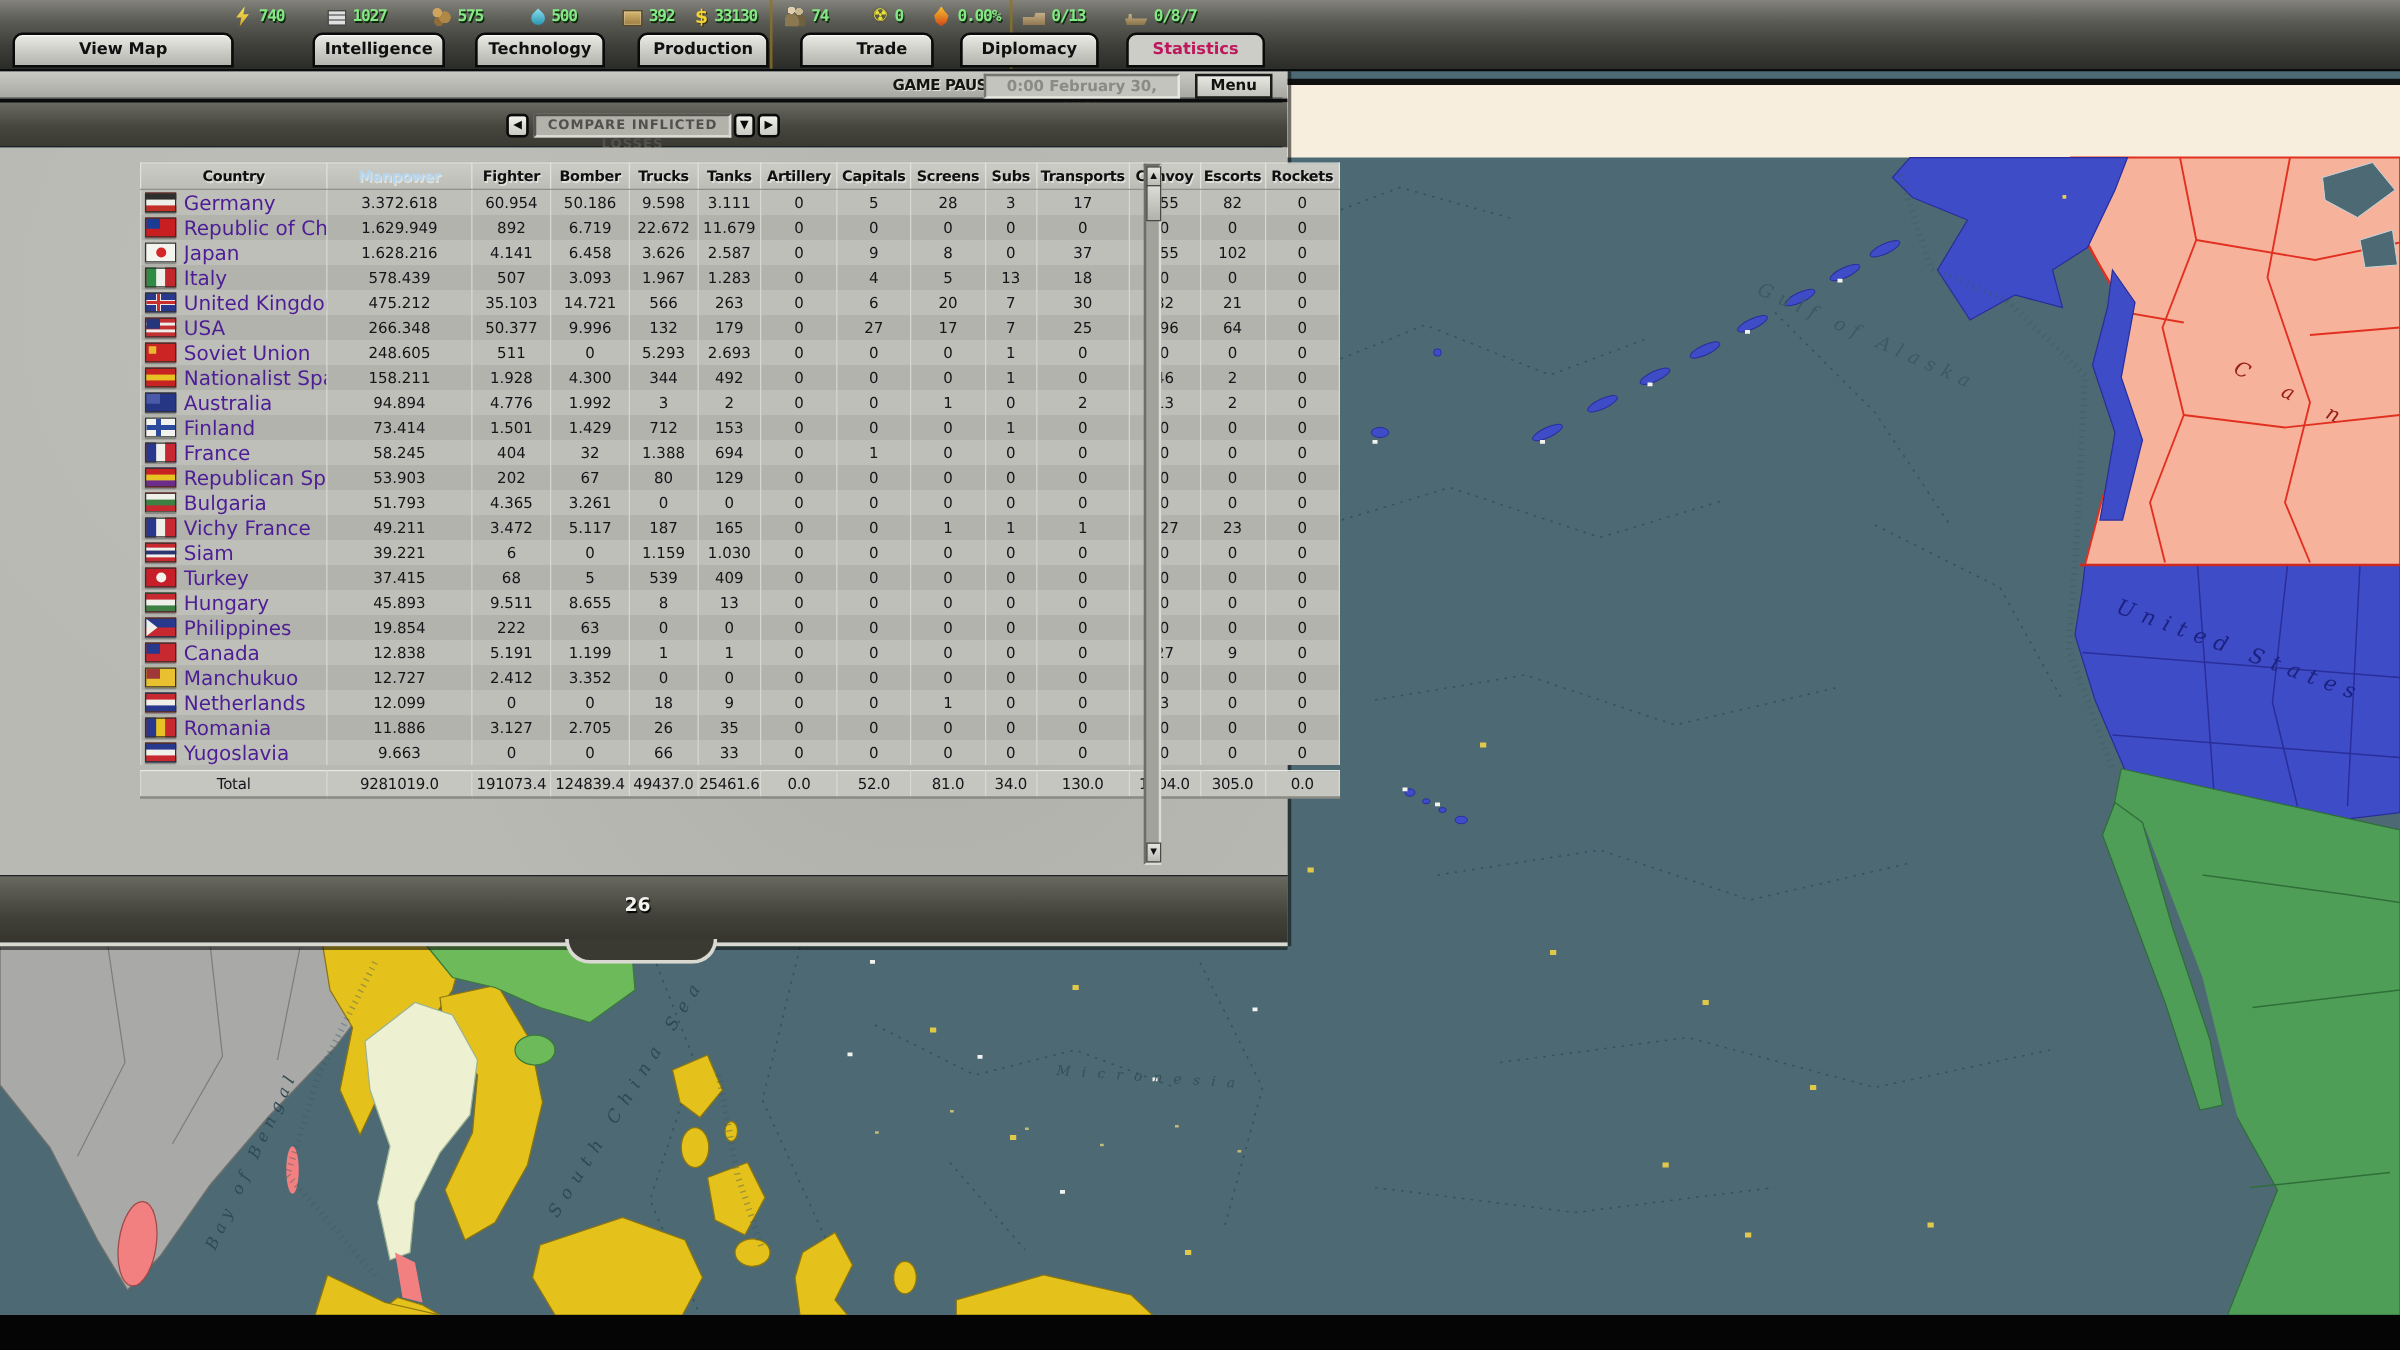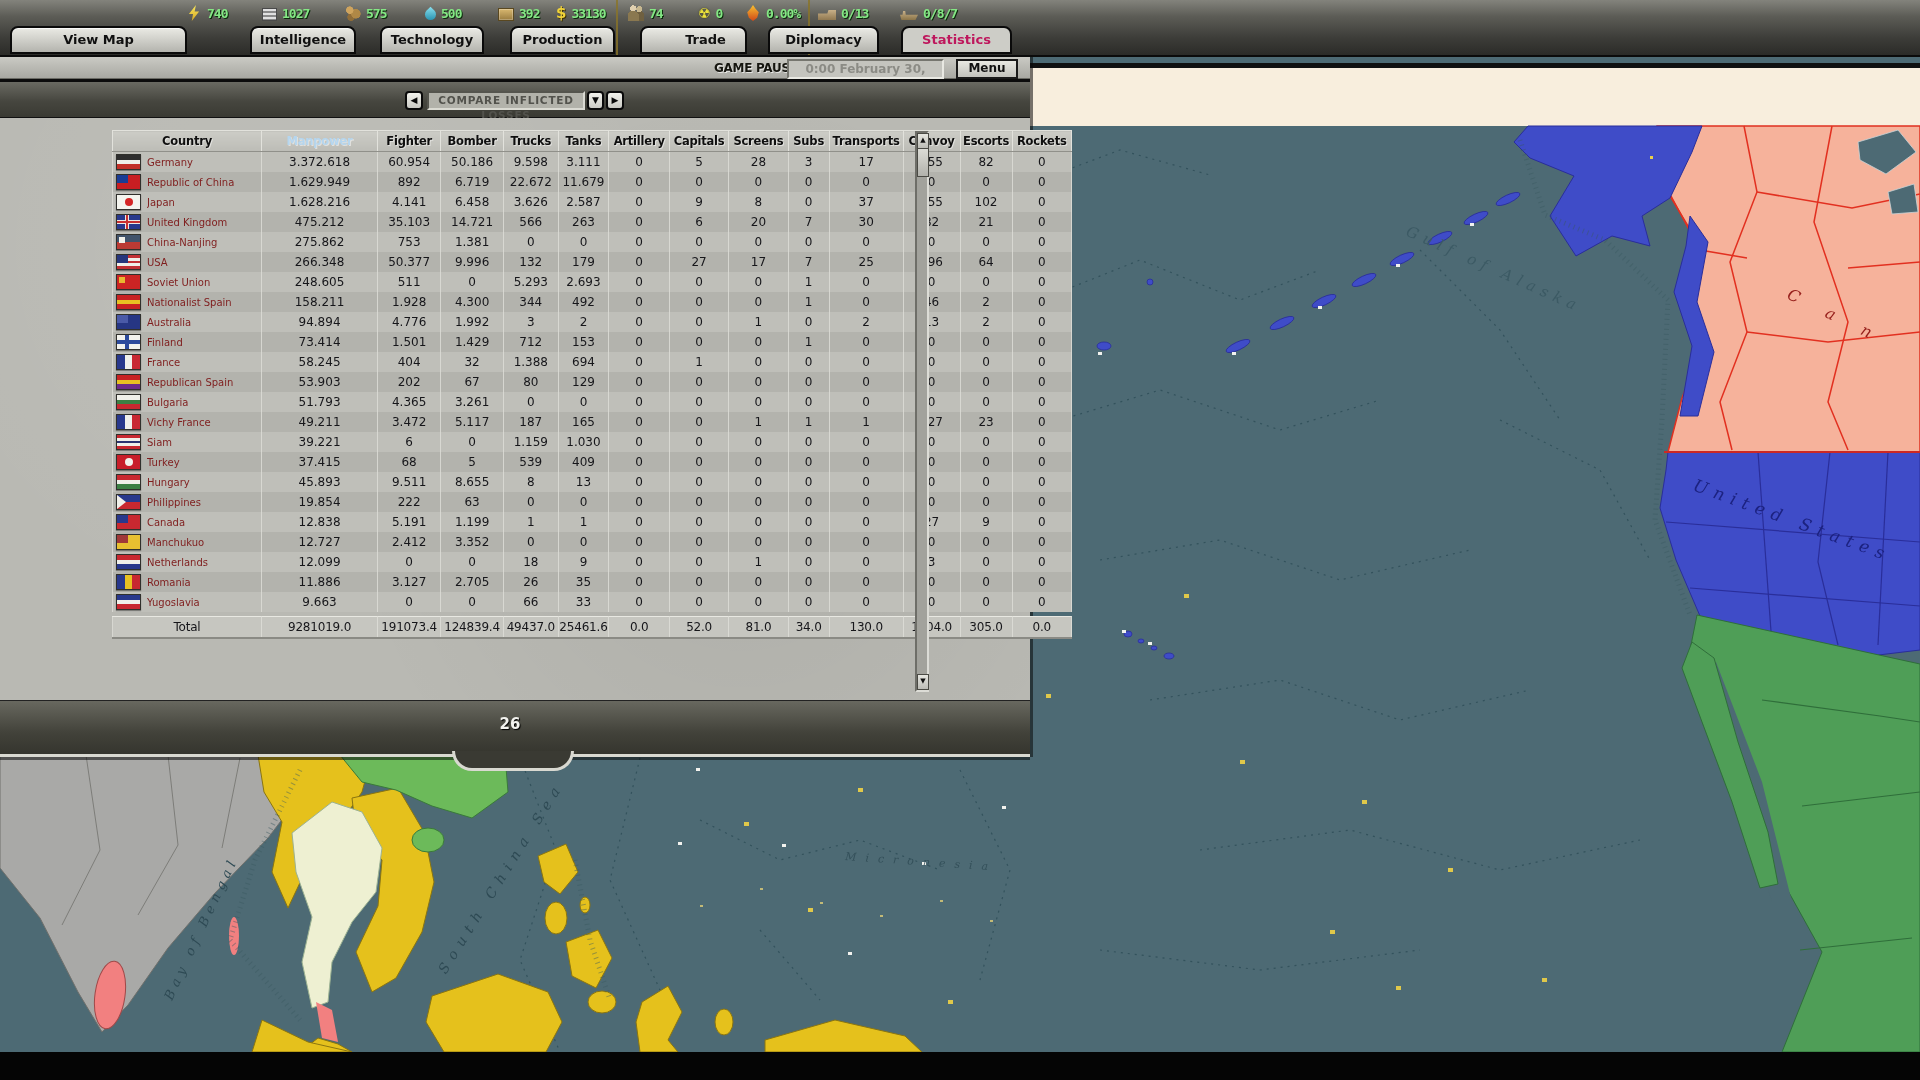--- a/index.html
+++ b/index.html
@@ -60,21 +60,21 @@
 
   #stats{position:absolute;left:112px;top:12px;width:960px;border-collapse:collapse;table-layout:fixed;}
   #stats th{height:18px;background:linear-gradient(#ccccc6,#bcbcb6);border:1px solid #e2e2dc;border-bottom:1px solid #90908a;
     font:700 11.5px "DejaVu Sans",sans-serif;letter-spacing:-.2px;color:#0f0f0f;text-shadow:1px 1px 0 rgba(255,255,255,.5);cursor:pointer;}
   #stats td{height:20px;border-right:1px solid rgba(222,222,216,.8);border-left:1px solid rgba(222,222,216,.8);
     font:400 12px "DejaVu Sans",sans-serif;color:#16161a;text-align:center;padding:0;}
   #stats tbody tr:nth-child(odd) td{background:#bfbfb9;}
   #stats tbody tr:nth-child(even) td{background:#b3b3ad;}
   #stats td.cc{text-align:left;}
   .ccin{display:flex;align-items:center;gap:6px;padding-left:3px;}
-  .cname{font-size:10px;color:#7f1d1d;white-space:nowrap;overflow:hidden;}
+  .cname{font-size:16px;color:#4c1d95;white-space:nowrap;overflow:hidden;}
   tr.sp td{height:4px !important;background:transparent !important;border:none !important;}
   tr.total td{background:#c6c6c0 !important;border:1px solid #e8e8e2;border-bottom:2px solid #8a8a84;
     font:700 11px "DejaVu Sans",sans-serif;letter-spacing:-.2px;color:#0c0c0c;}
   tr.total td:first-child{text-align:left;padding-left:6px;font-size:12px;}
 
   .flag{position:relative;width:23px;height:14px;flex:0 0 auto;border:1px solid #30302c;box-shadow:0 1px 1px rgba(0,0,0,.35);overflow:hidden;}
   .ov{position:absolute;display:block;}
   .ov-canton{left:0;top:0;width:46%;height:58%;}
   .ov-disc{left:50%;top:50%;width:8px;height:8px;border-radius:50%;transform:translate(-50%,-50%);}
   .ov-cross,.ov-cross2{left:0;top:0;width:100%;height:100%;}
@@ -454,62 +454,60 @@
               <td>8</td>
               <td>0</td>
               <td>37</td>
               <td>355</td>
               <td>102</td>
               <td>0</td>
             </tr>
             <tr>
               <td class="cc">
                 <span class="ccin">
+                  <span class="flag" style="background: linear-gradient(to right, rgb(47, 138, 70) 0%, rgb(47, 138, 70) 33.3333%, rgb(240, 240, 234) 33.3333%, rgb(240, 240, 234) 66.6667%, rgb(194, 39, 44) 66.6667%, rgb(194, 39, 44) 100%);"></span>
+                  <span class="cname">Italy</span>
+                </span>
+              </td>
+              <td>578.439</td>
+              <td>507</td>
+              <td>3.093</td>
+              <td>1.967</td>
+              <td>1.283</td>
+              <td>0</td>
+              <td>4</td>
+              <td>5</td>
+              <td>13</td>
+              <td>18</td>
+              <td>0</td>
+              <td>0</td>
+              <td>0</td>
+            </tr>
+            <tr>
+              <td class="cc">
+                <span class="ccin">
                   <span class="flag" style="background: linear-gradient(rgb(40, 56, 140) 0%, rgb(40, 56, 140) 100%);">
                     <i class="ov ov-cross" style="background: linear-gradient(transparent 38%, rgb(236, 232, 226) 38%, rgb(236, 232, 226) 62%, transparent 62%), linear-gradient(to right, transparent 33%, rgb(236, 232, 226) 33%, rgb(236, 232, 226) 53%, transparent 53%);"></i>
                     <i class="ov ov-cross2" style="background: linear-gradient(transparent 44%, rgb(200, 48, 48) 44%, rgb(200, 48, 48) 56%, transparent 56%), linear-gradient(to right, transparent 39%, rgb(200, 48, 48) 39%, rgb(200, 48, 48) 47%, transparent 47%);"></i>
                   </span>
                   <span class="cname">United Kingdom</span>
                 </span>
               </td>
               <td>475.212</td>
               <td>35.103</td>
               <td>14.721</td>
               <td>566</td>
               <td>263</td>
               <td>0</td>
               <td>6</td>
               <td>20</td>
               <td>7</td>
               <td>30</td>
               <td>82</td>
               <td>21</td>
-              <td>0</td>
-            </tr>
-            <tr>
-              <td class="cc">
-                <span class="ccin">
-                  <span class="flag" style="background: linear-gradient(rgb(65, 83, 107) 0%, rgb(65, 83, 107) 50%, rgb(187, 58, 52) 50%, rgb(187, 58, 52) 100%);">
-                    <i class="ov ov-emblem" style="background: rgb(240, 240, 234);"></i>
-                  </span>
-                  <span class="cname">China-Nanjing</span>
-                </span>
-              </td>
-              <td>275.862</td>
-              <td>753</td>
-              <td>1.381</td>
-              <td>0</td>
-              <td>0</td>
-              <td>0</td>
-              <td>0</td>
-              <td>0</td>
-              <td>0</td>
-              <td>0</td>
-              <td>0</td>
-              <td>0</td>
               <td>0</td>
             </tr>
             <tr>
               <td class="cc">
                 <span class="ccin">
                   <span class="flag" style="background: linear-gradient(rgb(194, 48, 52) 0%, rgb(194, 48, 52) 20%, rgb(239, 239, 233) 20%, rgb(239, 239, 233) 40%, rgb(194, 48, 52) 40%, rgb(194, 48, 52) 60%, rgb(239, 239, 233) 60%, rgb(239, 239, 233) 80%, rgb(194, 48, 52) 80%, rgb(194, 48, 52) 100%);">
                     <i class="ov ov-canton" style="background: rgb(38, 54, 124);"></i>
                   </span>
                   <span class="cname">USA</span>
                 </span>

